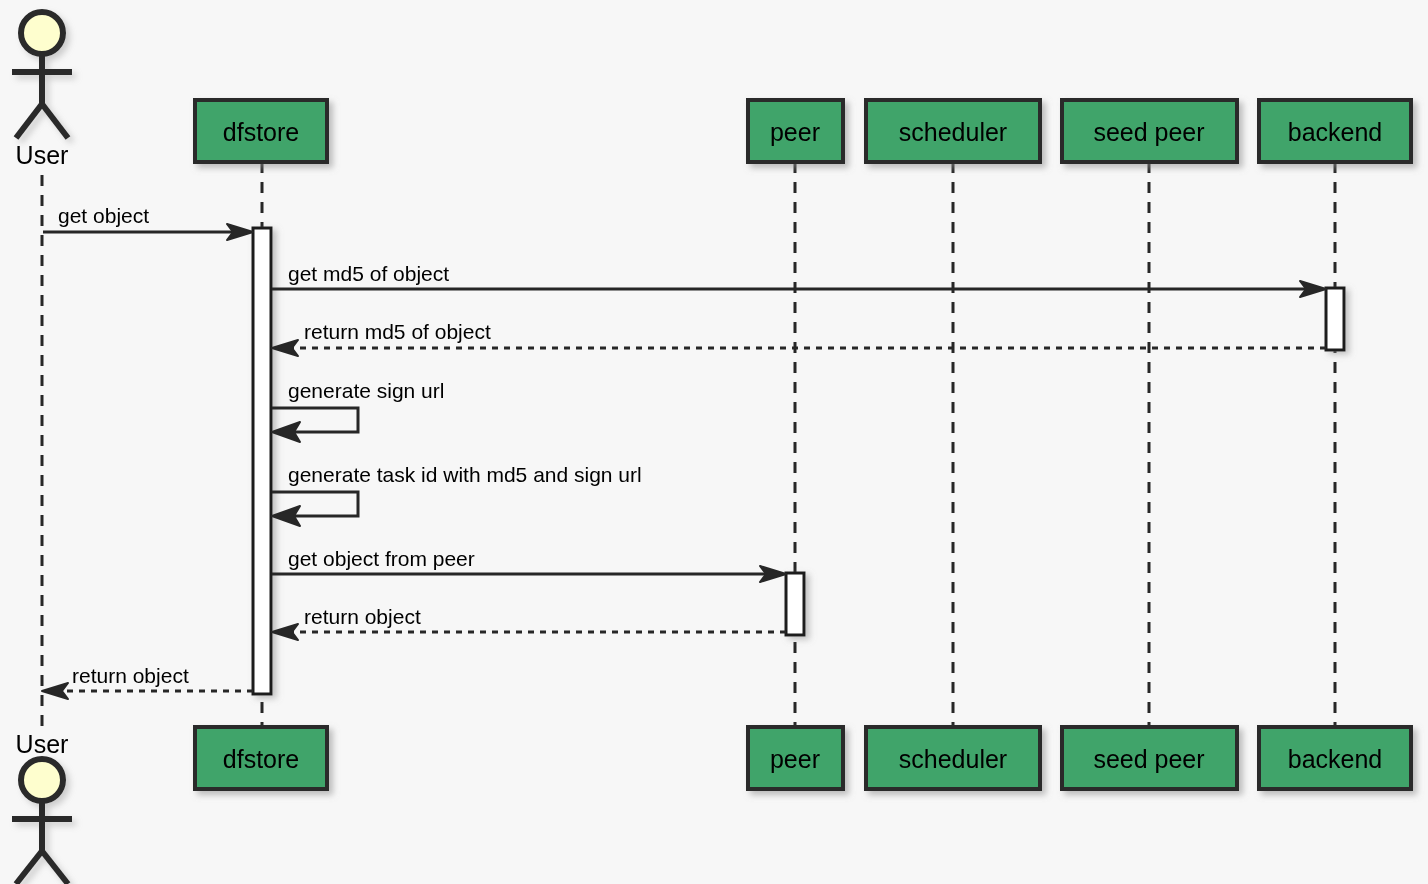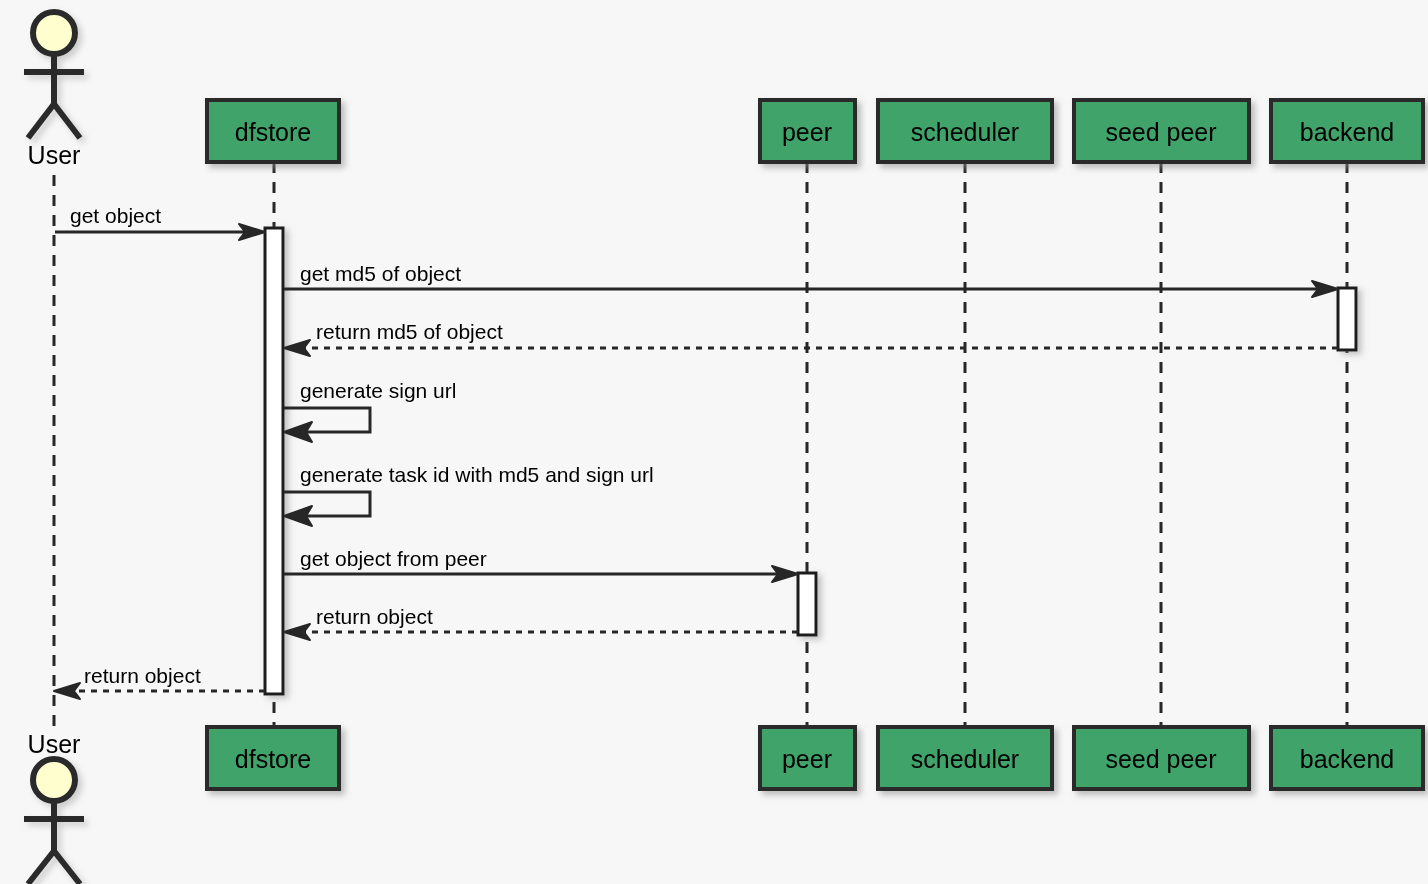--- a/index.html
+++ b/index.html
@@ -9,21 +9,21 @@
   }
   body {
     width: 1428px;
     height: 884px;
     position: relative;
     overflow: hidden;
     font-family: "Liberation Sans", "DejaVu Sans", sans-serif;
   }
   #diagram-root {
     position: absolute;
-    left: 12px; top: 0;
+    left: 0; top: 0;
     width: 1244px;
     height: 884px;
   }
   svg.diagram-canvas {
     position: absolute;
     left: 0; top: 0;
     width: 1428px;
     height: 884px;
     display: block;
   }

